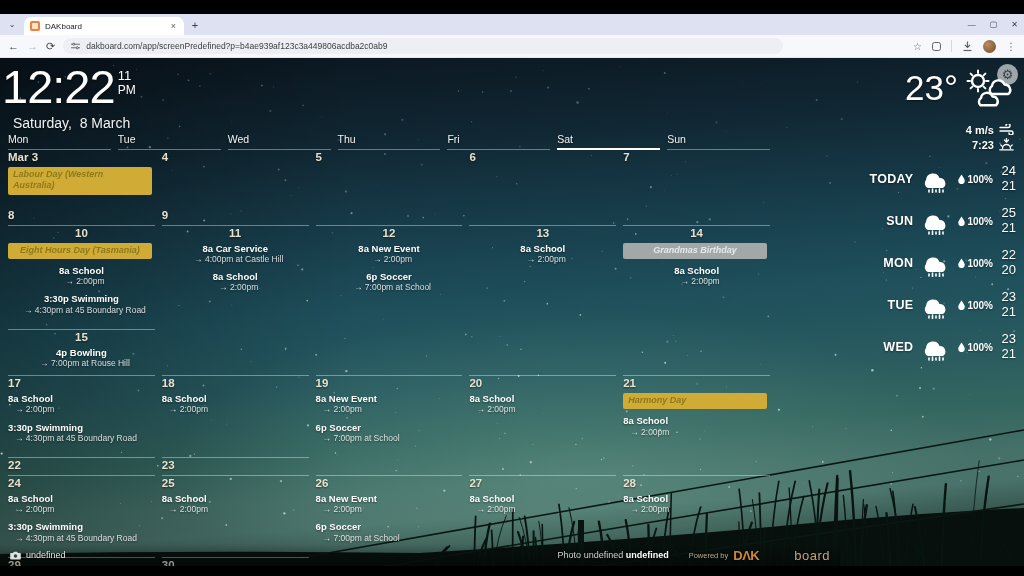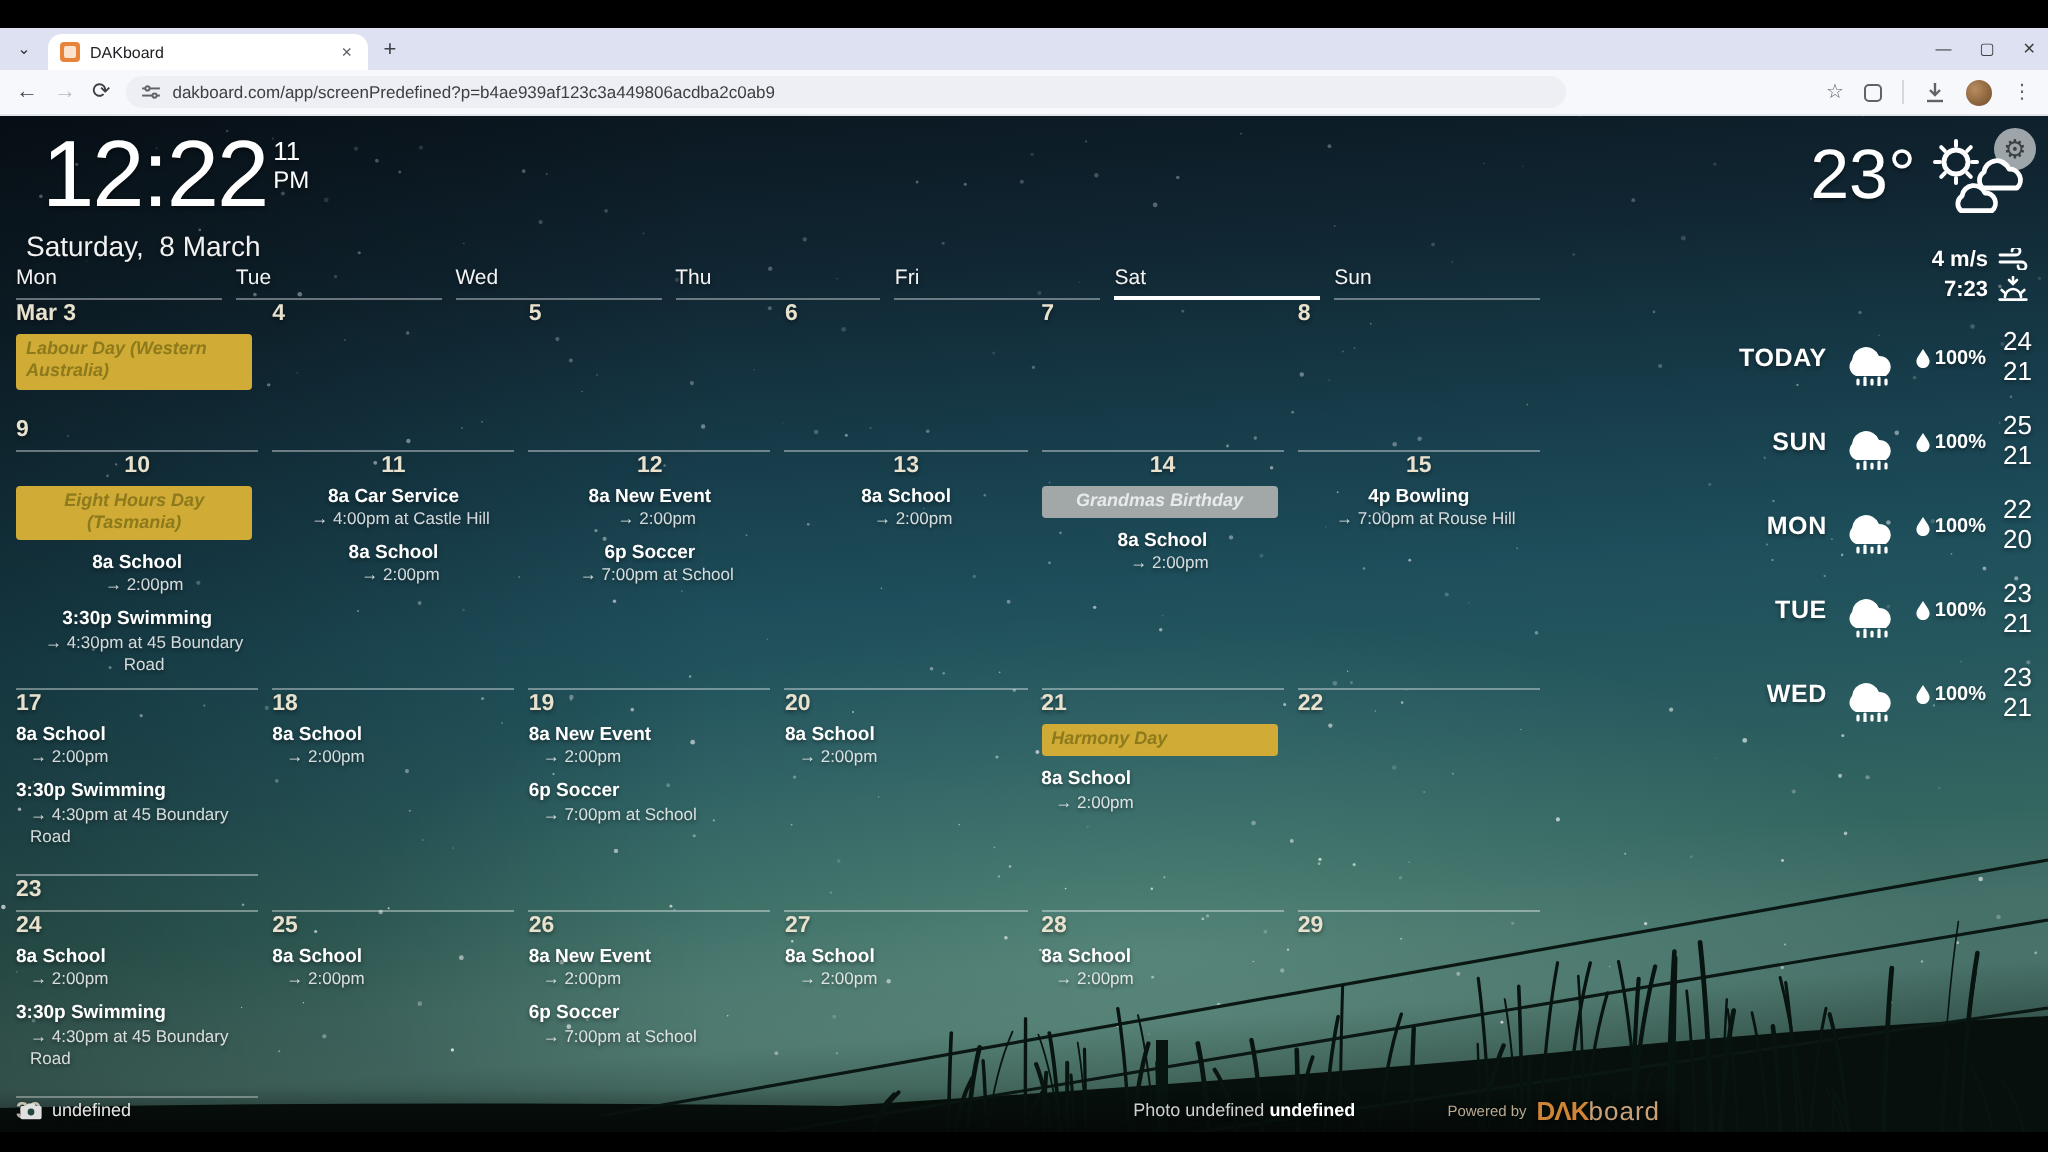--- a/index.html
+++ b/index.html
@@ -45,21 +45,21 @@
     background:
       radial-gradient(ellipse 620px 260px at 56% 82%, rgba(150,205,180,0.22), transparent 65%),
       linear-gradient(90deg, rgba(0,0,0,0.30), transparent 35%),
       linear-gradient(176deg,
         #0a141d 0%, #102632 18%, #173c4a 34%, #1e4f5b 48%, #27595f 60%,
         #346660 72%, #457169 80%, #49726a 85%, #33524a 91%, #101d17 96%, #070d0a 100%);
     text-shadow:0 1px 2px rgba(0,0,0,0.45); }
   .dash svg.deco { position:absolute; left:0; top:0; pointer-events:none; }
 
   
-  .clock { position:absolute; top:4px; left:21px; display:flex; align-items:flex-start; }
+  .clock { position:absolute; top:4px; left:2px; display:flex; align-items:flex-start; }
   .clock-time { font-size:47px; font-weight:300; letter-spacing:-1px; line-height:1.05; }
   .clock-sub { display:flex; flex-direction:column; margin:7px 0 0 3px; line-height:1; }
   .clock-sec { font-size:13px; font-weight:400; }
   .clock-ampm { font-size:12px; font-weight:400; margin-top:2px; }
   .clock-date { position:absolute; top:57px; left:13px; font-size:14px; font-weight:400;
     white-space:pre; color:#f2f2f2; }
 
   
   .gear-wrap { position:absolute; top:6px; right:6px; width:21px; height:21px; border-radius:50%;
     background:rgba(205,210,212,0.75); display:flex; align-items:center; justify-content:center;
@@ -76,47 +76,47 @@
   .fc-precip { display:flex; align-items:center; gap:2px; font-size:10px; font-weight:700; }
   .fc-temps { display:flex; flex-direction:column; line-height:1.15; font-size:13px;
     font-weight:400; text-align:right; width:17px; }
 
   
   .cal { position:absolute; left:8px; top:75px; width:762px; }
   .cal-head { display:grid; grid-template-columns:repeat(7,1fr); gap:7px; }
   .cal-head .dh { font-size:10.5px; color:#f4f4f4; padding-bottom:3px;
     border-bottom:1px solid rgba(255,255,255,0.38); }
   .cal-head .dh.today { border-bottom:2px solid #ffffff; font-weight:400; }
-  .cal-row { display:grid; grid-template-columns:repeat(6,1fr); gap:7px; }
+  .cal-row { display:grid; grid-template-columns:repeat(5,1fr); gap:7px; }
   .cal-row .cell { border-top:1px solid rgba(255,255,255,0.38); padding-top:1px; }
   .cal-row.r0 .cell { border-top:none; }
   .cal-row.r0 { min-height:58px; }
   .cal-row.r1 { min-height:114px;text-align:center; }
   .cal-row.r2 { min-height:70px; }
   .cal-row.r3 { min-height:70px; }
   .date-num { font-size:11.5px; font-weight:700; color:#e8e1cd; margin-bottom:4px; }
   .badge { font-size:9px; font-weight:700; border-radius:2px; padding:2px 5px 3px;
     margin:0 3px 6px 0; line-height:1.25; text-shadow:none;font-style:italic; }
   .badge.gold { background:#d0ab35; color:#8d7a1c; }
   .badge.gray { background:#a2a8a8; color:#e6eaea; }
   .ev { margin-bottom:6px; }
   .ev-title { font-size:9.5px; font-weight:700; color:#fff; line-height:1.2; }
   .ev-detail { font-size:8.5px; color:rgba(255,255,255,0.82); padding-left:7px; line-height:1.3; }
 
   
   .footer { position:absolute; left:0; bottom:0; width:840px; height:22px;
     background:linear-gradient(rgba(0,0,0,0), rgba(0,0,0,0.40));
     display:flex; align-items:center; padding:0 10px; font-size:9px; }
   .foot-left { display:flex; align-items:center; gap:5px; color:#e8e8e8; }
-  .foot-right { margin-left:auto; display:flex; align-items:center; gap:46px; }
+  .foot-right { margin-left:auto; display:flex; align-items:center; gap:20px; }
   .photo-credit { color:#cfcfcf; }
   .photo-credit b { color:#fff; }
   .powered { display:flex; align-items:center; gap:5px; color:#b9a98f; font-size:7.5px; }
   .logo { font-size:13px; font-weight:700; letter-spacing:-0.5px; color:#d08435; }
-  .logo .rest { font-weight:400; letter-spacing:0.5px; color:#c9a27a; }
+  .logo .rest { font-weight:400; letter-spacing:0.5px; color:#c9a27a;margin-left:35px; }
 
   .frame-bar { position:absolute; left:0; width:1024px; background:#000; }
 </style>
 </head>
 <body>
 
 <div class="screen">
   <div class="frame-bar" style="top:0;height:14px;"></div>
 
   <div class="tabstrip">

